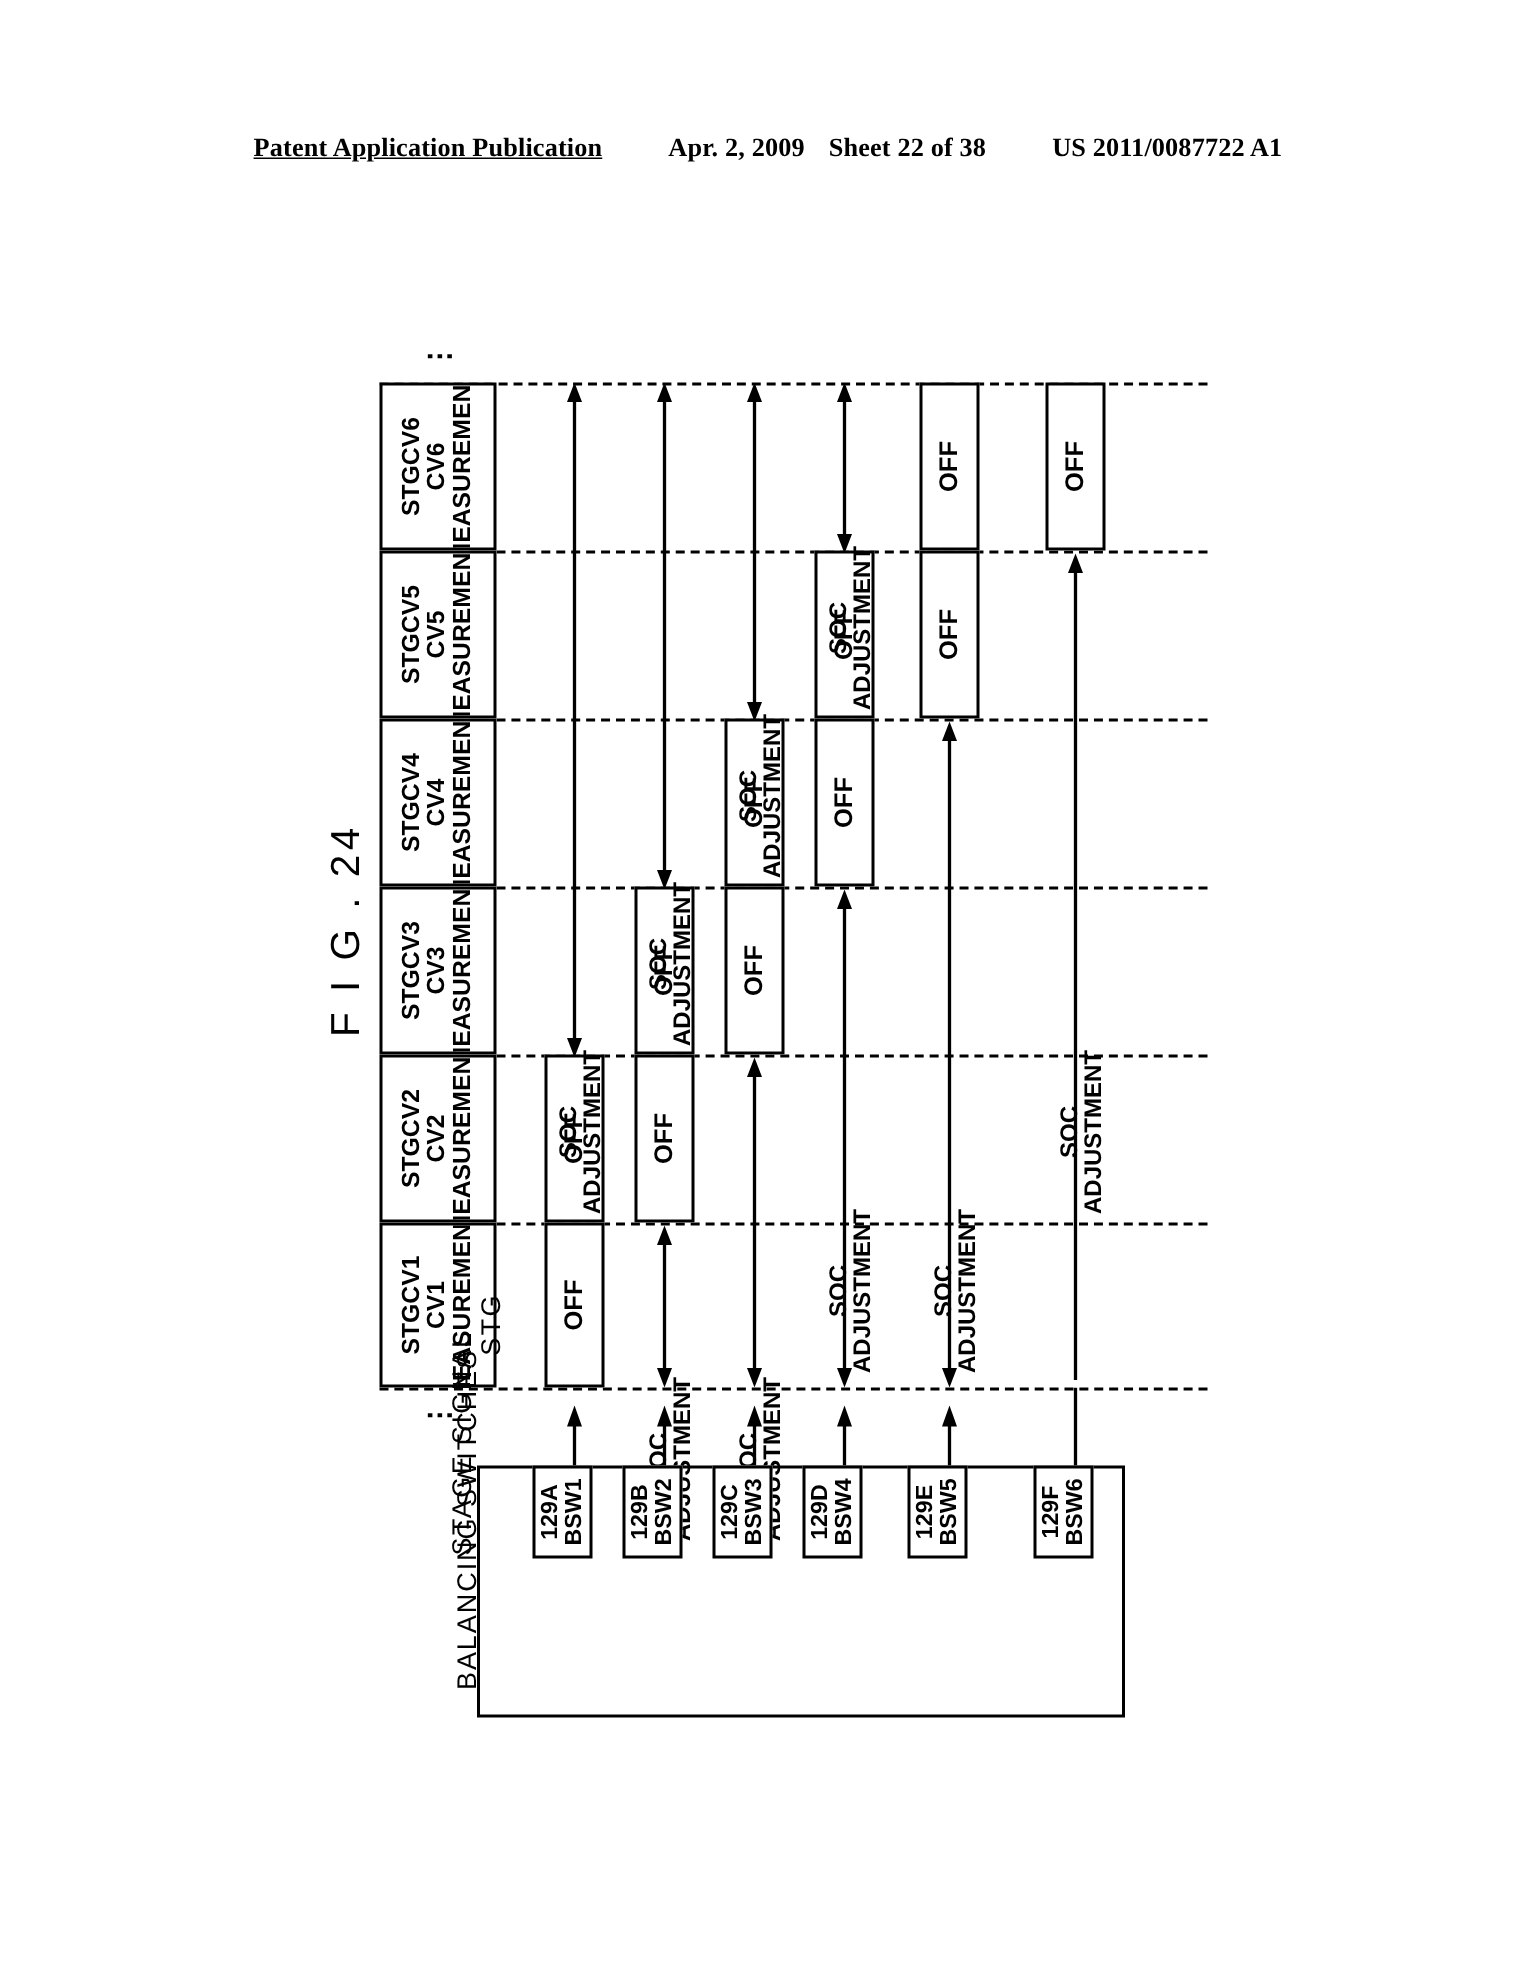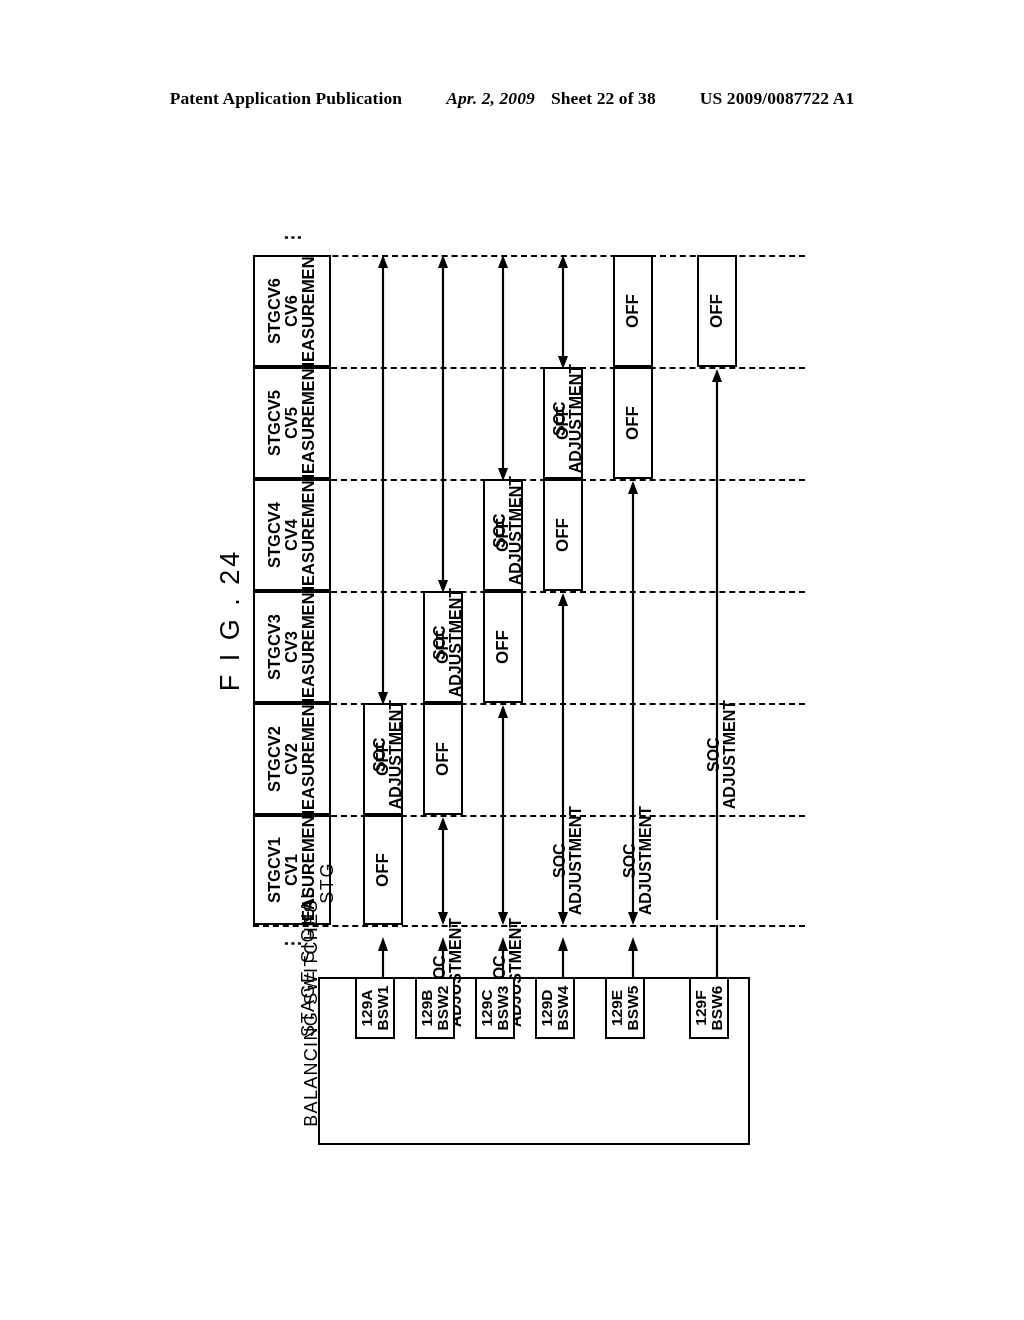--- a/index.html
+++ b/index.html
@@ -21,22 +21,22 @@
     width: 1024px;
     display: flex;
     justify-content: center;
     align-items: baseline;
     font-family: "Liberation Serif", serif;
     font-weight: bold;
     font-size: 17.5px;
     letter-spacing: 0.1px;
     white-space: nowrap;
   }
-  #page-header .h-pub   { margin-right: 44px; }
-  #page-header .h-date  { margin-right: 16px; font-style: italic; }
+  #page-header .h-pub   { margin-right: 44px; text-decoration: underline; }
+  #page-header .h-date  { margin-right: 16px; }
   #page-header .h-sheet { margin-right: 44px; }
 
   
   #figure {
     position: absolute;
     left: 0; top: 0;
     width: 1024px; height: 1320px;
   }
 
   
@@ -197,21 +197,21 @@
     writing-mode: vertical-rl;
   }
 </style>
 </head>
 <body>
 
 <div id="page-header">
   <span class="h-pub">Patent Application Publication</span>
   <span class="h-date">Apr. 2, 2009</span>
   <span class="h-sheet">Sheet 22 of 38</span>
-  <span class="h-pat">US 2009/0087722 A1</span>
+  <span class="h-pat">US 2011/0087722 A1</span>
 </div>
 
 <div id="figure">
 
   <div id="fig-caption">F I G . 24</div>
 
   <div class="ellipsis-v" style="left:288px; top:228px;">⋮</div>
 
   <div class="ellipsis-v" style="left:288px; top:934px;">⋮</div>
 

